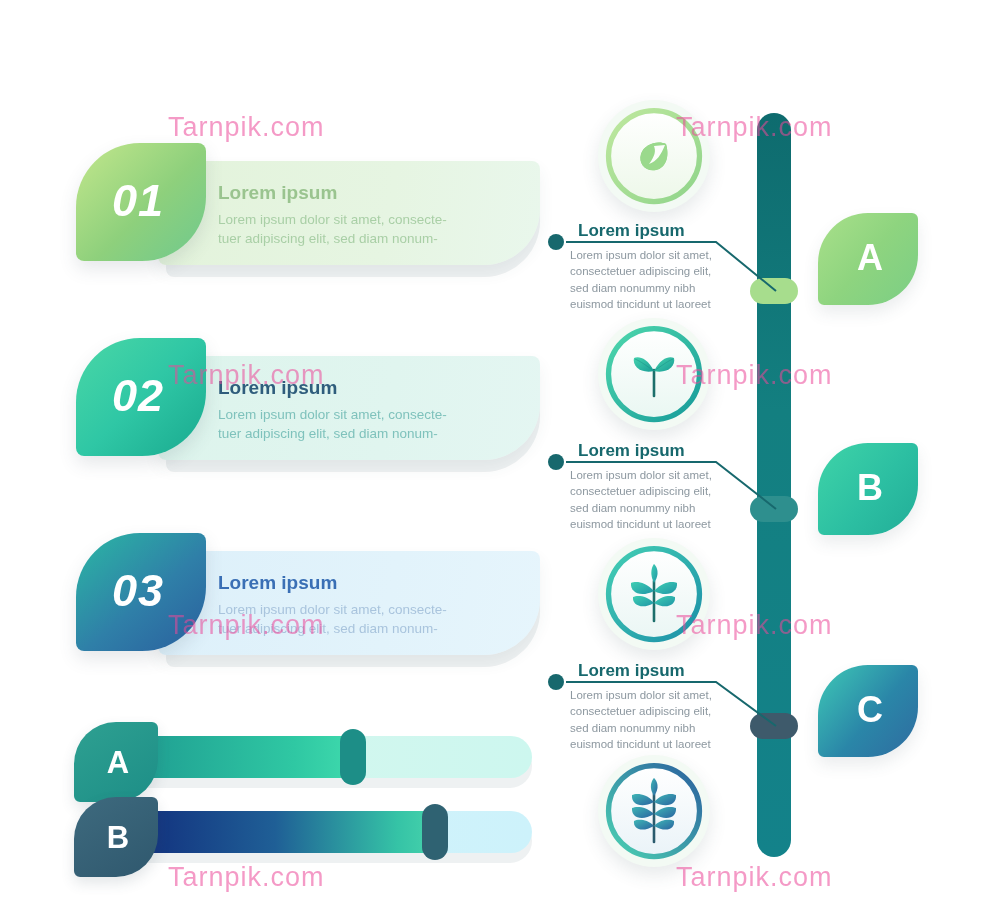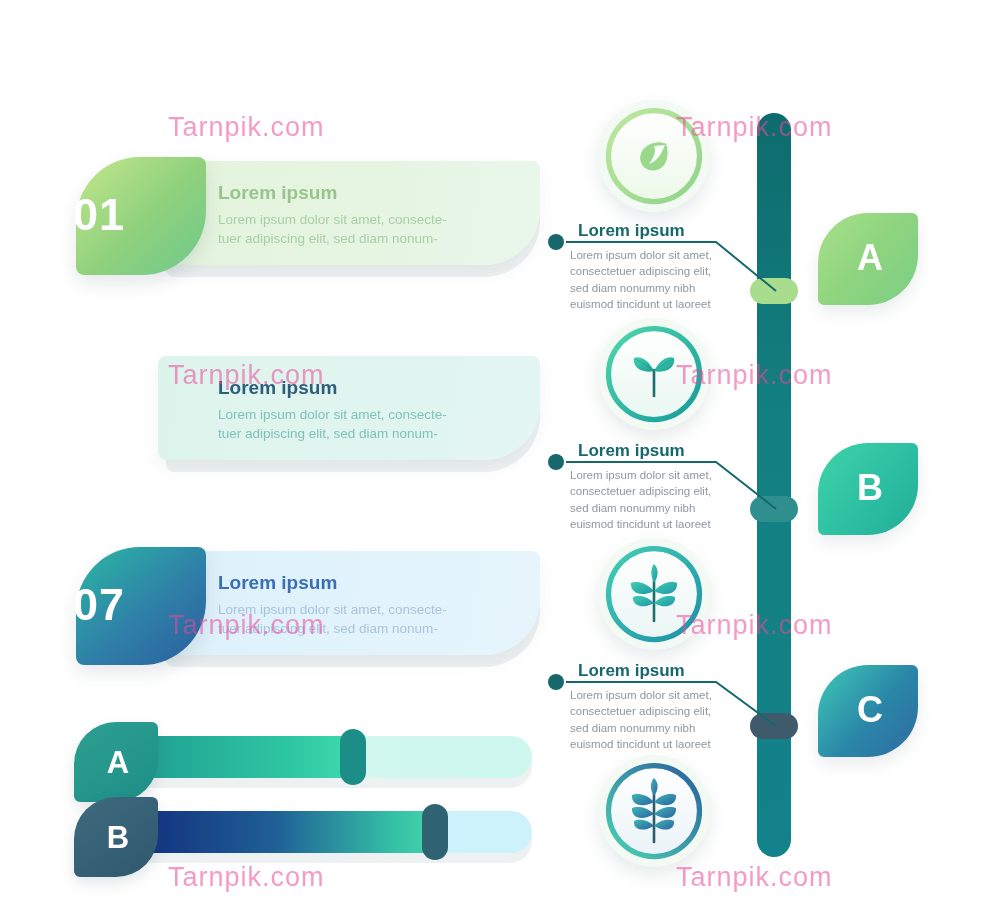--- a/index.html
+++ b/index.html
@@ -50,28 +50,30 @@
     top: 30px;
     width: 374px;
     height: 104px;
     border-radius: 8px 8px 56px 8px;
     background: #eef1f2;
     z-index: 0;
   }
   .row-leaf {
     position: absolute;
     left: 6px;
-    top: 14px;
+    top: 0px;
     width: 130px;
     height: 118px;
     border-radius: 64px 8px 64px 8px;
     display: flex;
     align-items: center;
+    justify-content: center;
     box-shadow: 0 8px 18px rgba(60,80,90,.13);
     z-index: 3;
+    font-style: italic;
   }
   .row-leaf span {
     font-size: 45px;
     font-weight: 700;
     color: #ffffff;
     letter-spacing: 1px;
     line-height: 1;
     transform: translate(-3px,-2px);
   }
   .row-text {
@@ -261,32 +263,35 @@
     <div class="row-text">
       <div class="row-title title-01">Lorem ipsum</div>
       <div class="row-desc desc-01">Lorem ipsum dolor sit amet, consecte-
 tuer adipiscing elit, sed diam nonum-</div>
     </div>
   </div>
 
   <div class="row" style="top:338px;">
     <div class="row-panel-shadow"></div>
     <div class="row-panel panel-02"></div>
+    <div class="row-leaf leaf-02">
+      <span>02</span>
+    </div>
     <div class="row-text">
       <div class="row-title title-02">Lorem ipsum</div>
       <div class="row-desc desc-02">Lorem ipsum dolor sit amet, consecte-
 tuer adipiscing elit, sed diam nonum-</div>
     </div>
   </div>
 
   <div class="row" style="top:533px;">
     <div class="row-panel-shadow"></div>
     <div class="row-panel panel-03"></div>
     <div class="row-leaf leaf-03">
-      <span>07</span>
+      <span>03</span>
     </div>
     <div class="row-text">
       <div class="row-title title-03">Lorem ipsum</div>
       <div class="row-desc desc-03">Lorem ipsum dolor sit amet, consecte-
 tuer adipiscing elit, sed diam nonum-</div>
     </div>
   </div>
 
   <div class="slider" style="top:730px;">
     <div class="slider-track-shadow"></div>

